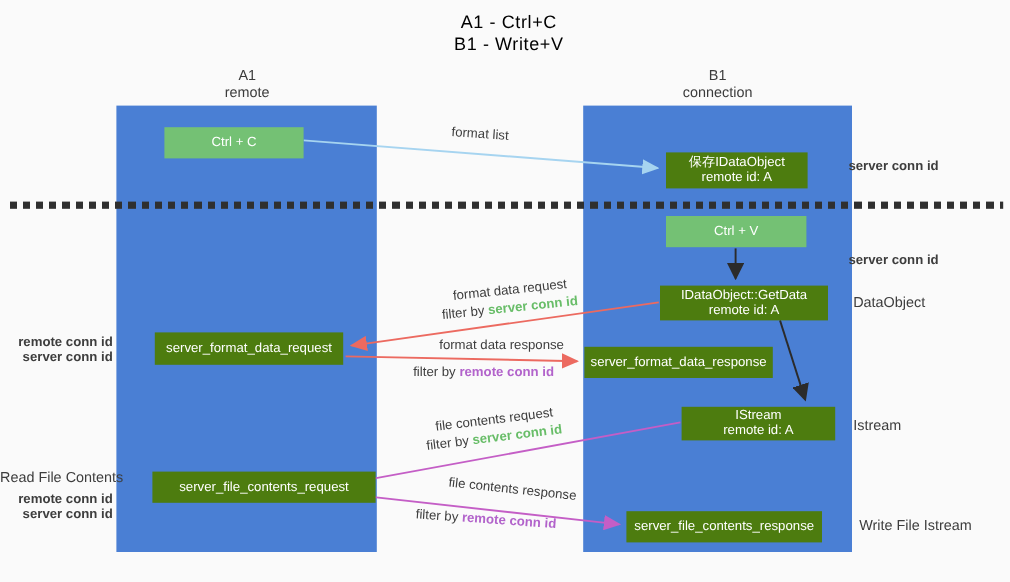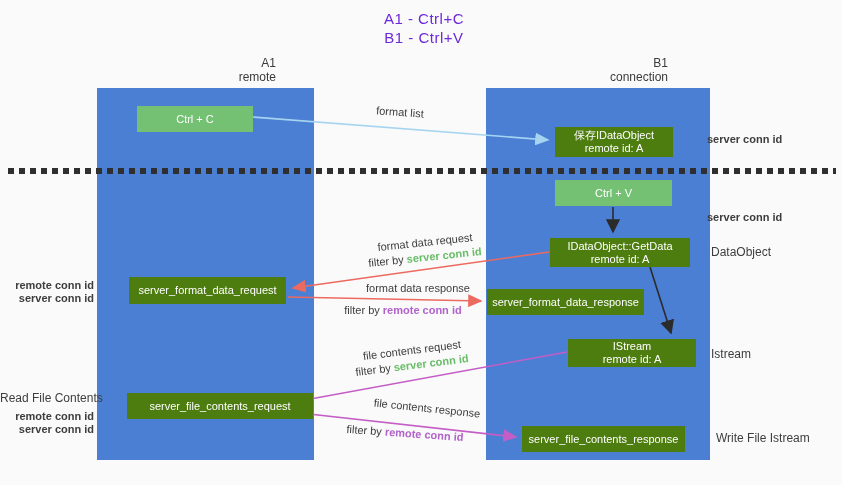--- a/index.html
+++ b/index.html
@@ -8,24 +8,24 @@
     background:#fafafa;
   }
   #canvas{
     position:relative;
     width:842px;height:485px;
     background:#fafafa;
     overflow:hidden;
   }
   .title-line{
     position:absolute;left:324px;width:200px;text-align:center;
-    font-size:15px;color:#6d28d9;letter-spacing:0.5px;
+    font-size:15px;color:#000000;letter-spacing:0.5px;
   }
   .col-header{
-    position:absolute;width:140px;text-align:right;
+    position:absolute;width:140px;text-align:center;
     font-size:12px;color:#3b3b3b;line-height:14px;
   }
   .col{
     position:absolute;top:88px;height:372px;
     background:#4a7fd4;z-index:1;
   }
   .dotted{
     position:absolute;left:8px;top:168px;width:828px;height:6px;z-index:3;
     background:repeating-linear-gradient(90deg,#2f2f2f 0 6px,transparent 6px 11px);
   }
@@ -48,21 +48,21 @@
   }
   .side-small{font-size:11px;font-weight:bold;line-height:13px;}
   .left-col-labels{text-align:right;left:0;width:94px;}
 </style>
 </head>
 <body>
 
 <div id="canvas">
 
   <div class="title-line" style="top:10px">A1 - Ctrl+C</div>
-  <div class="title-line" style="top:29px">B1 - Ctrl+V</div>
+  <div class="title-line" style="top:29px">B1 - Write+V</div>
 
   <div class="col-header" style="left:136px;top:56px">
     <div>A1</div>
     <div>remote</div>
   </div>
   <div class="col-header" style="left:528px;top:56px">
     <div>B1</div>
     <div>connection</div>
   </div>
 

